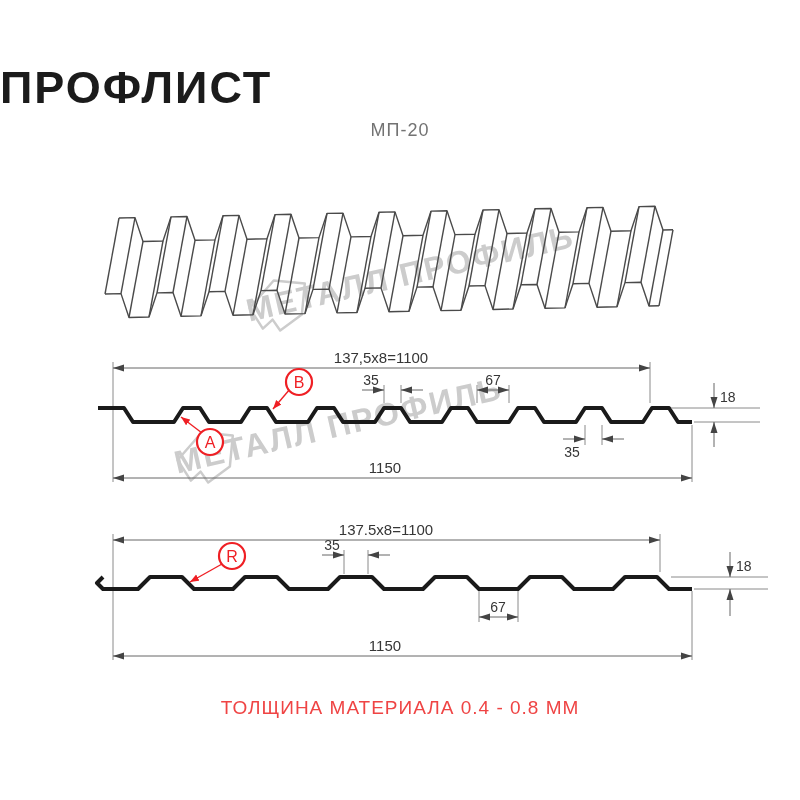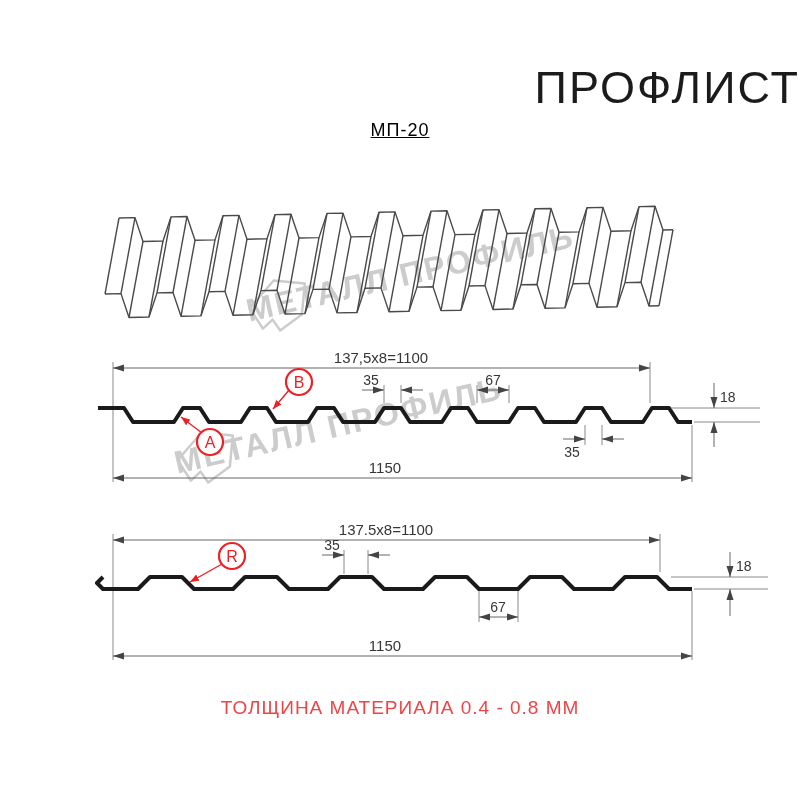--- a/index.html
+++ b/index.html
@@ -1,21 +1,21 @@
 <!DOCTYPE html>
 <html><head>
 <meta charset="utf-8">
 <style>
   html,body{margin:0;padding:0;background:#fff;}
   .page{position:relative;width:800px;height:800px;background:#fff;overflow:hidden;
         font-family:"Liberation Sans",sans-serif;}
-  .title{position:absolute;left:0;top:62px;width:800px;text-align:right;
-         font-size:45px;font-weight:400;letter-spacing:2px;color:#1b1b1b;}
+  .title{position:absolute;left:0;top:62px;width:800px;text-align:left;
+         font-size:45px;font-weight:700;letter-spacing:2px;color:#1b1b1b;}
   .subtitle{position:absolute;left:0;top:120px;width:800px;text-align:center;
-            font-size:18px;font-weight:500;letter-spacing:1px;color:#000000;text-decoration:underline;}
+            font-size:18px;font-weight:500;letter-spacing:1px;color:#737373;}
   .footer{position:absolute;left:0;top:697px;width:800px;text-align:center;
           font-size:19px;font-weight:500;letter-spacing:1px;color:#ef4444;}
   .wm{position:absolute;display:flex;align-items:center;gap:12px;
       transform:rotate(-13deg);transform-origin:left center;z-index:1;}
   .wm-text{font-size:32px;font-weight:700;letter-spacing:2px;color:#cccccc;white-space:nowrap;}
   .wm1{left:247px;top:293px;}
   .wm2{left:175px;top:445px;}
   svg{position:absolute;overflow:visible;z-index:2;}
   .dimline{stroke:#666;stroke-width:1;fill:none;}
   .extline{stroke:#8a8a8a;stroke-width:1;fill:none;}

